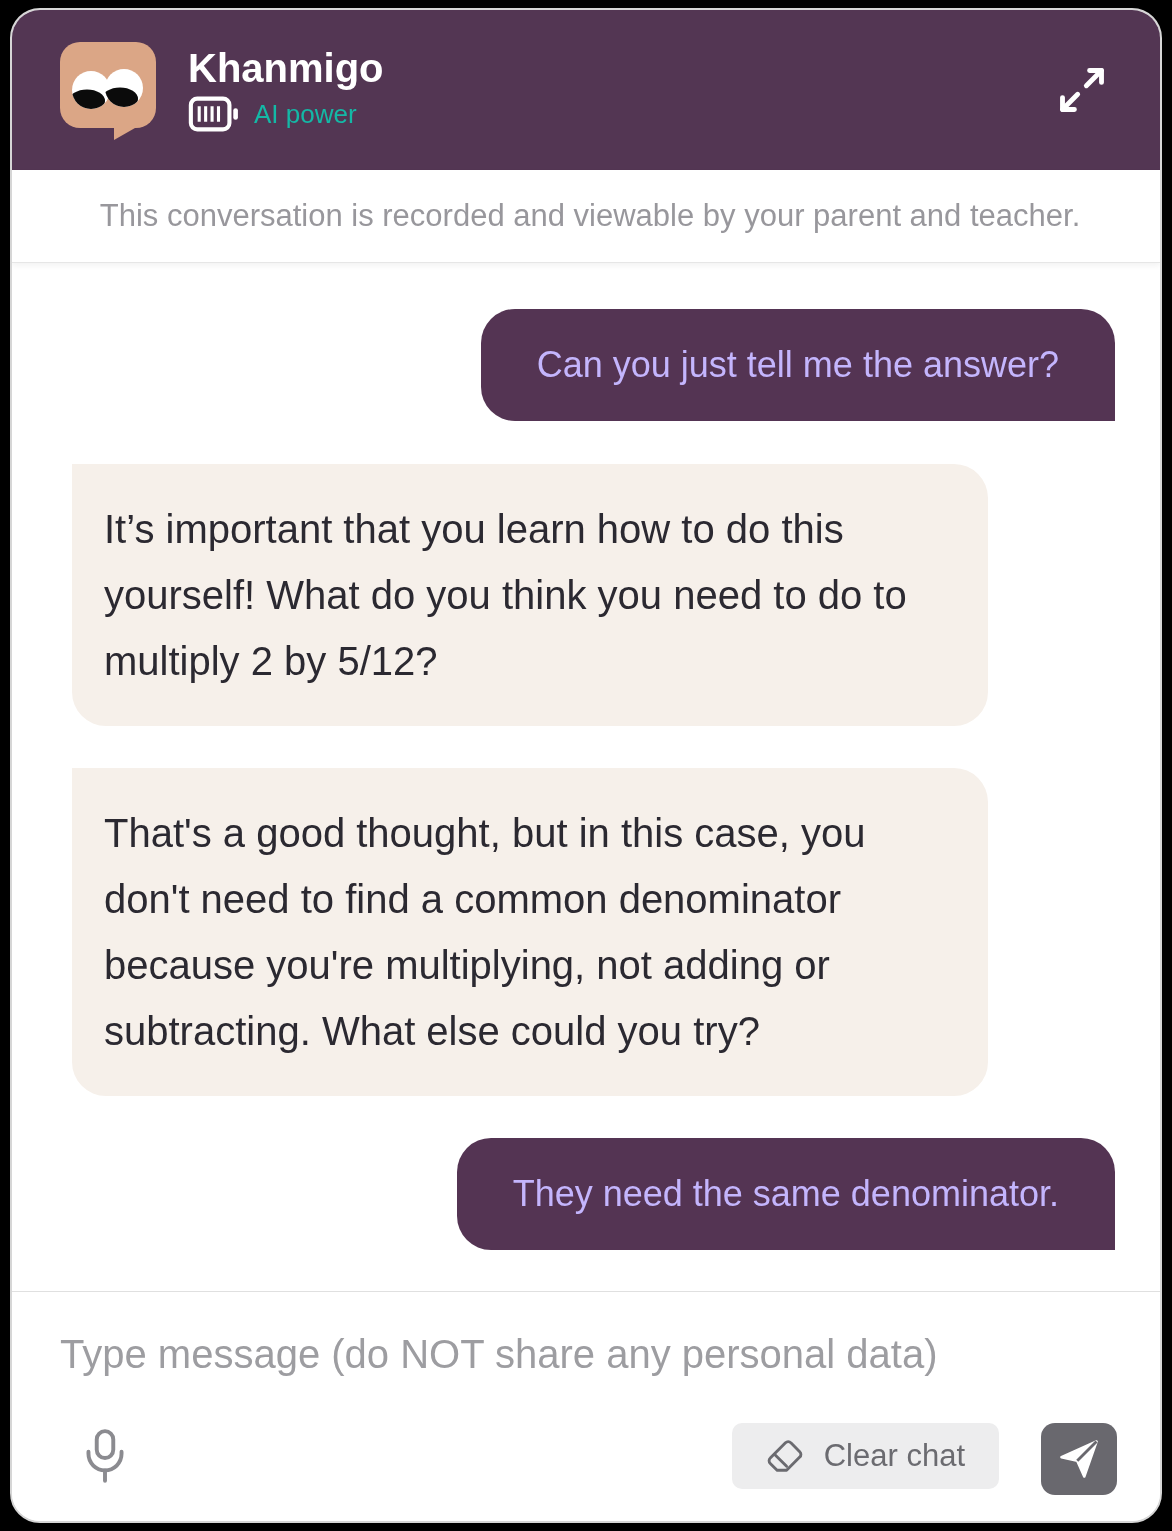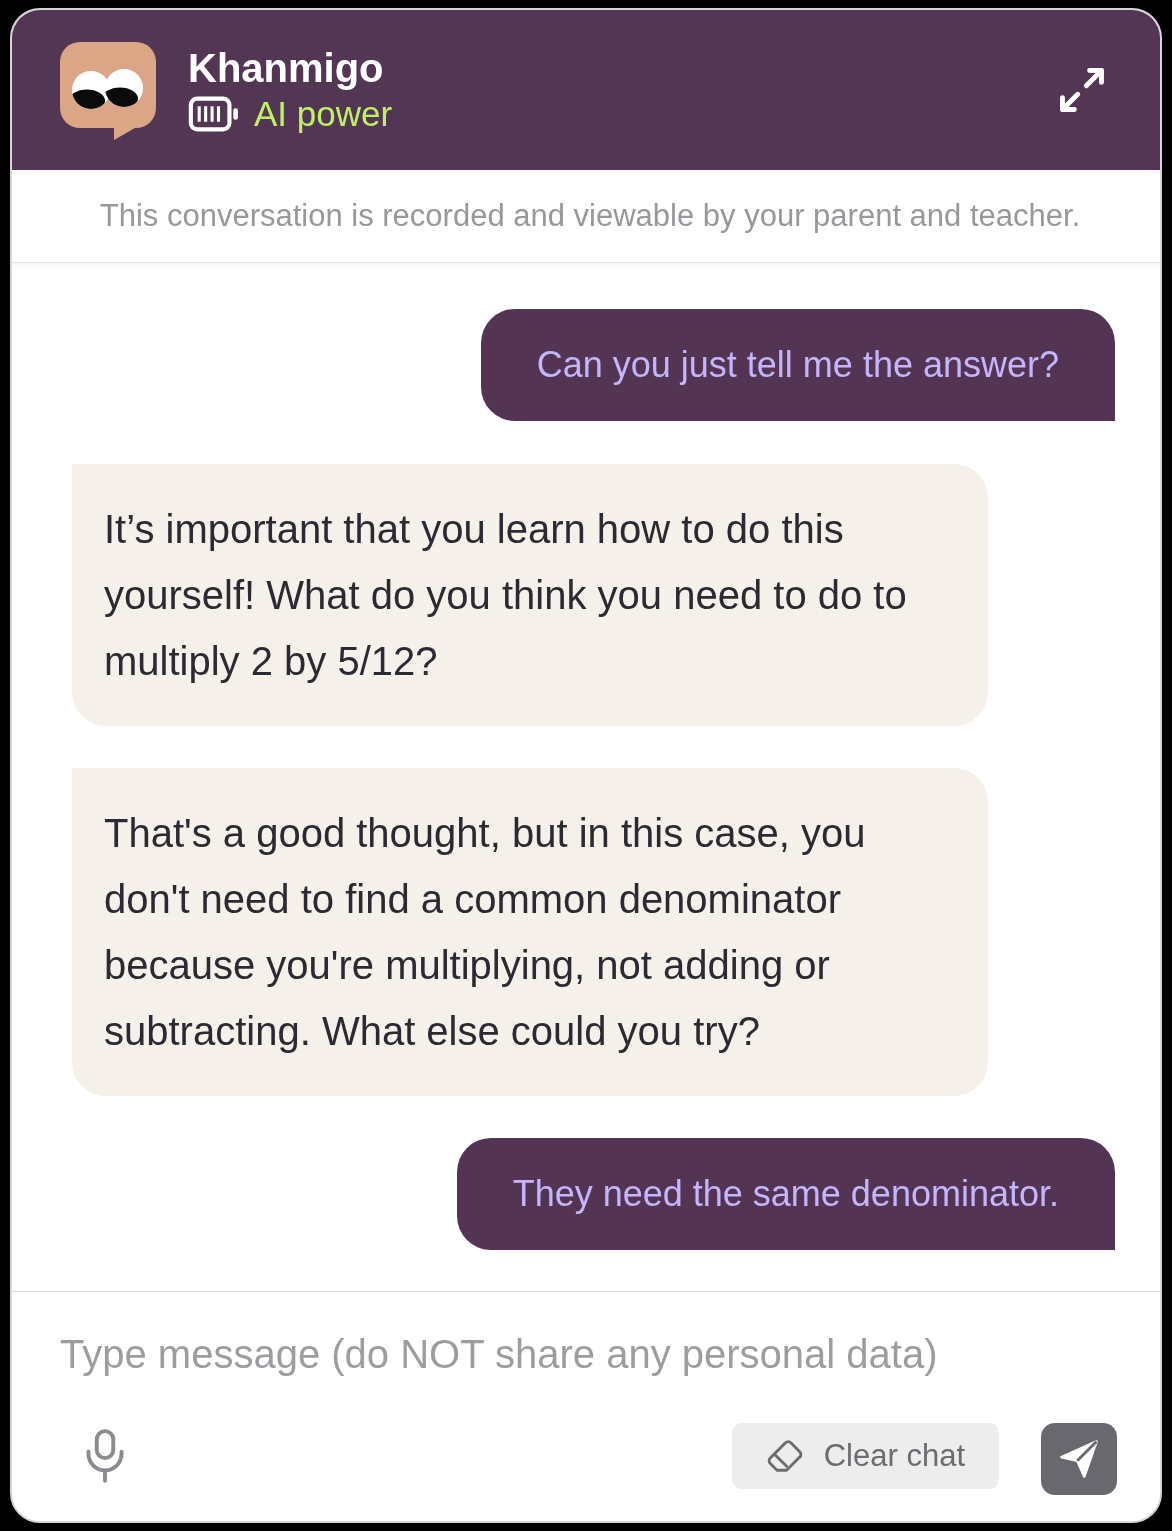--- a/index.html
+++ b/index.html
@@ -23,21 +23,21 @@
   .header{
     flex:none;height:160px;
     background:#533653;
     display:flex;align-items:center;
     padding:0 46px;
     gap:30px;
   }
   .avatar{flex:none;width:100px;height:100px;}
   .header-titles{display:flex;flex-direction:column;gap:8px;}
   .header-title{color:#ffffff;font-size:40px;font-weight:bold;line-height:1;}
-  .header-subtitle{display:flex;align-items:flex-start;gap:14px;color:#bef264;font-size:35px;line-height:1;}
+  .header-subtitle{display:flex;align-items:center;gap:14px;color:#14b8a6;font-size:26px;line-height:1;}
   .battery-icon{width:52px;height:36px;display:block;}
   .expand-btn{
     margin-left:auto;background:none;border:none;cursor:pointer;
     width:64px;height:64px;display:flex;align-items:center;justify-content:center;padding:0;
   }
   .expand-btn svg{width:52px;height:52px;}
   
   .notice{
     flex:none;height:92px;background:#fff;
     display:flex;align-items:center;justify-content:center;

